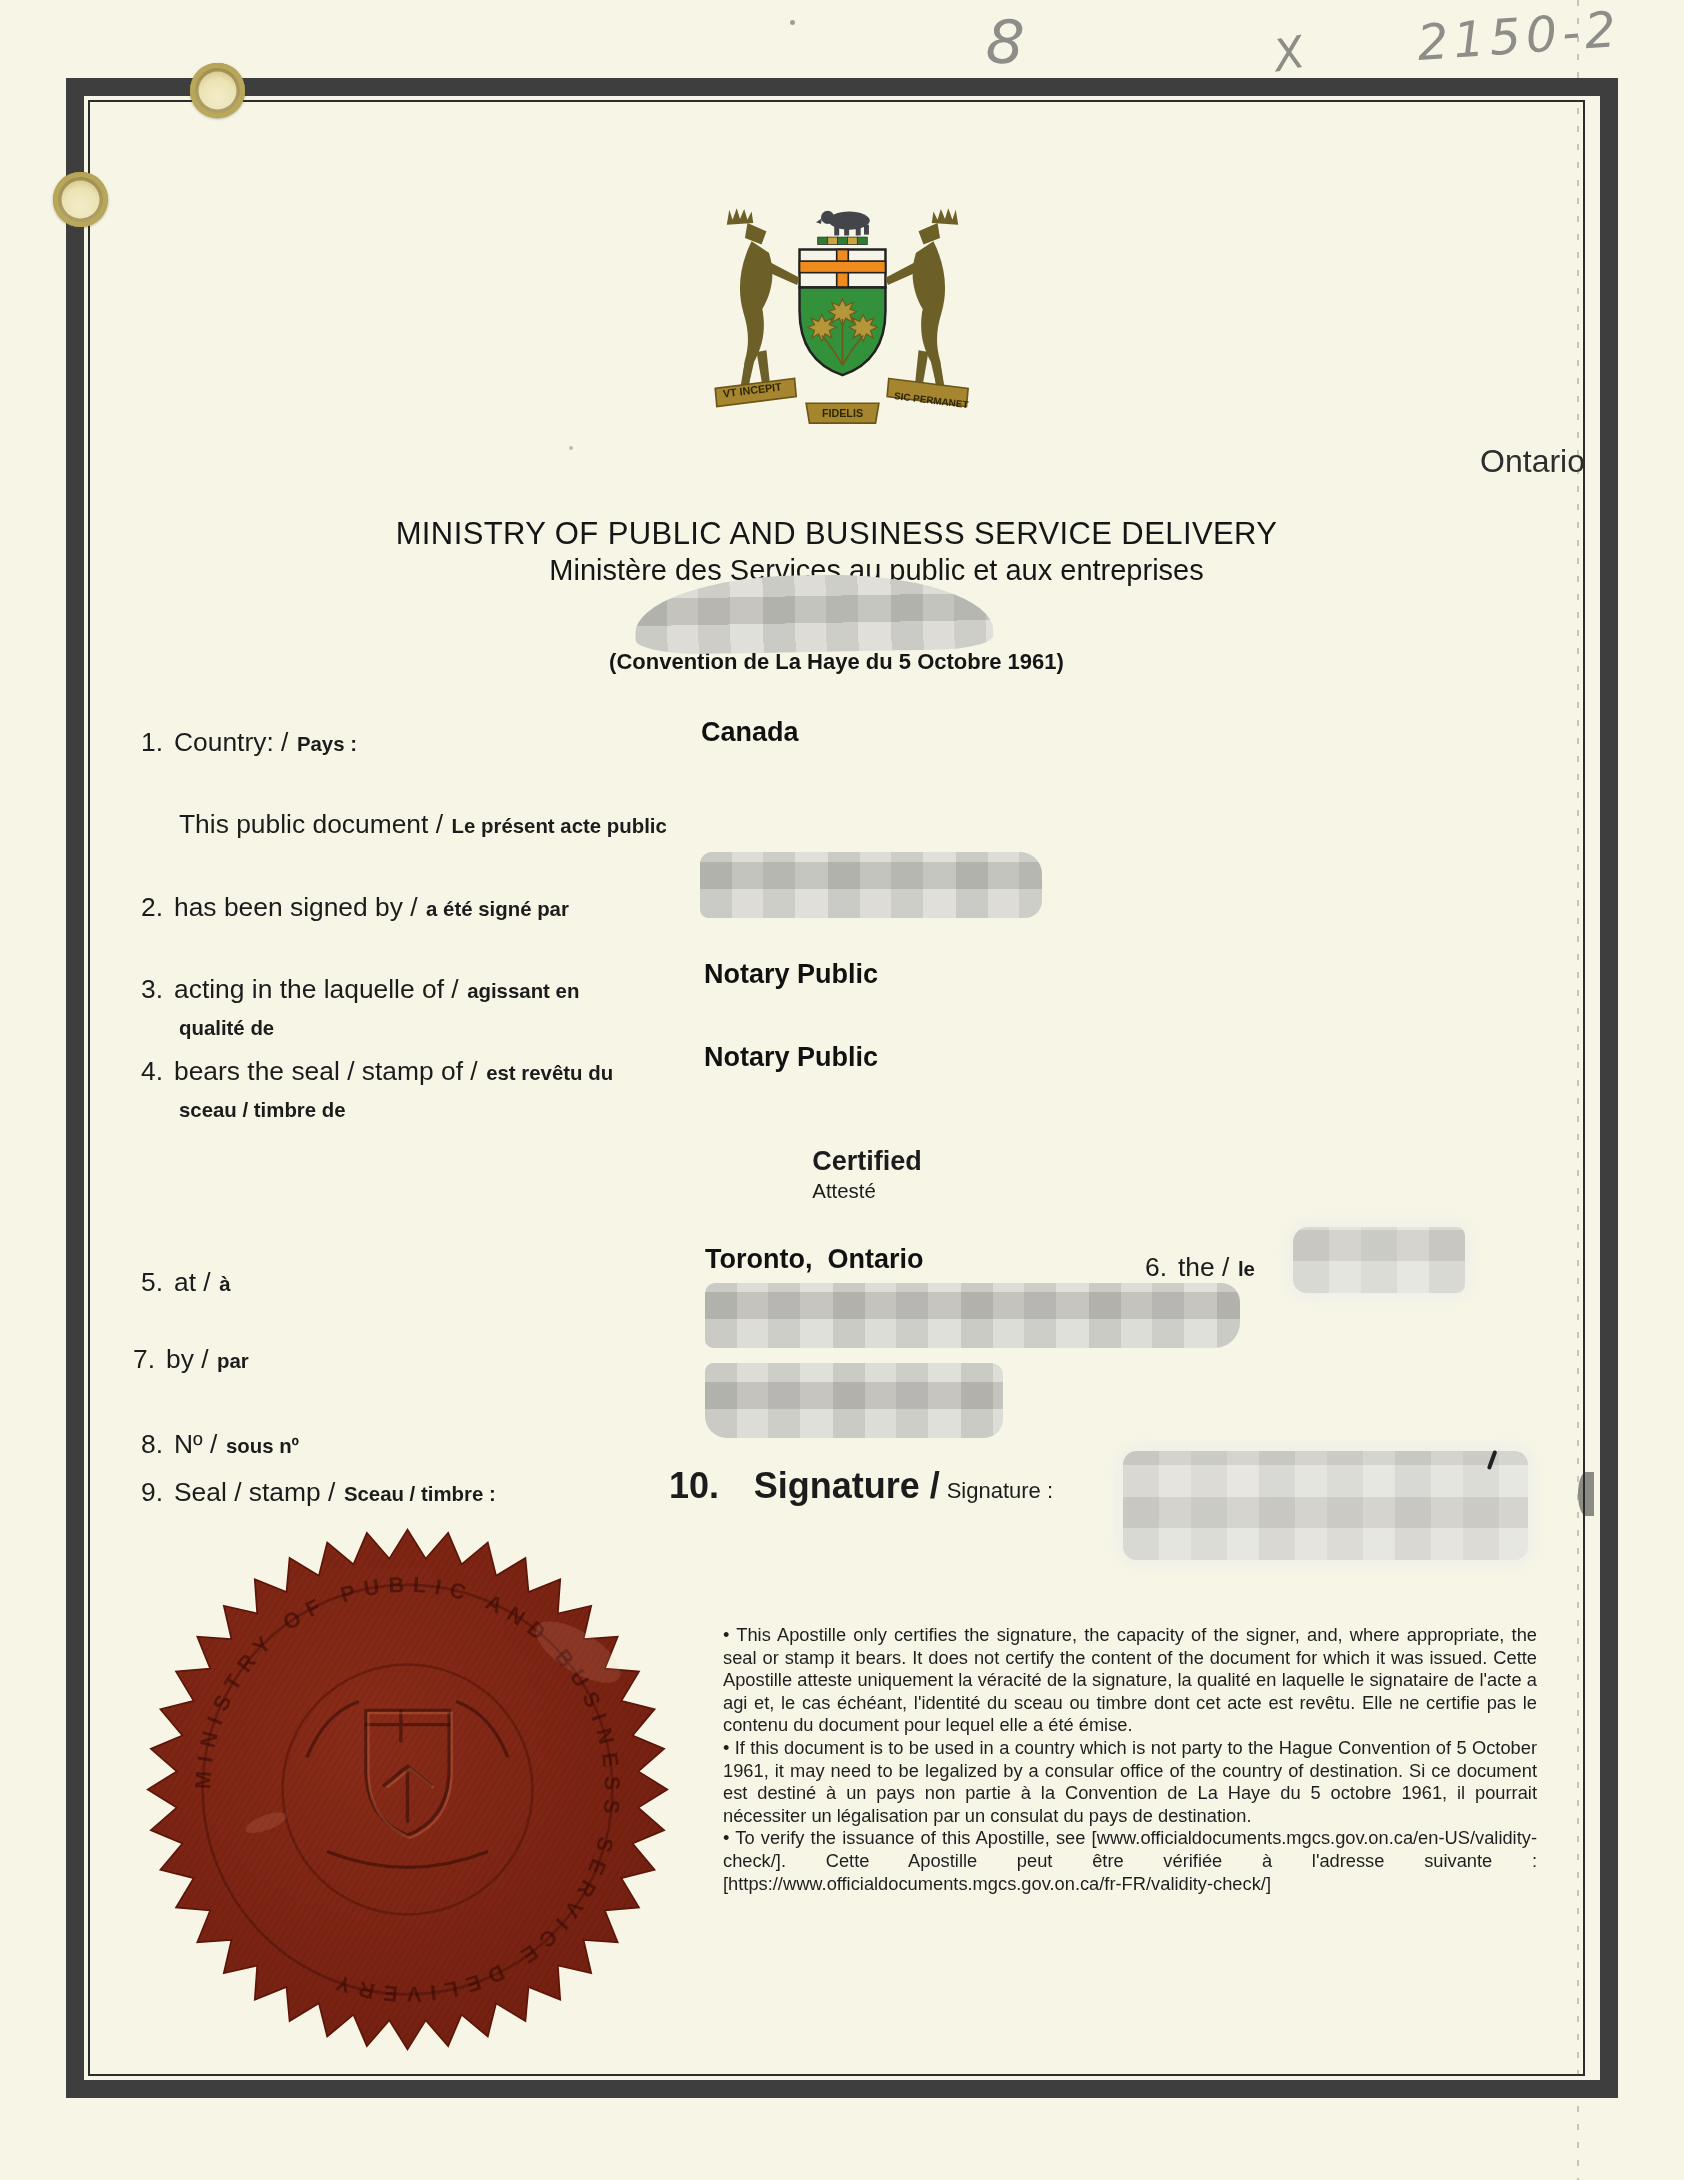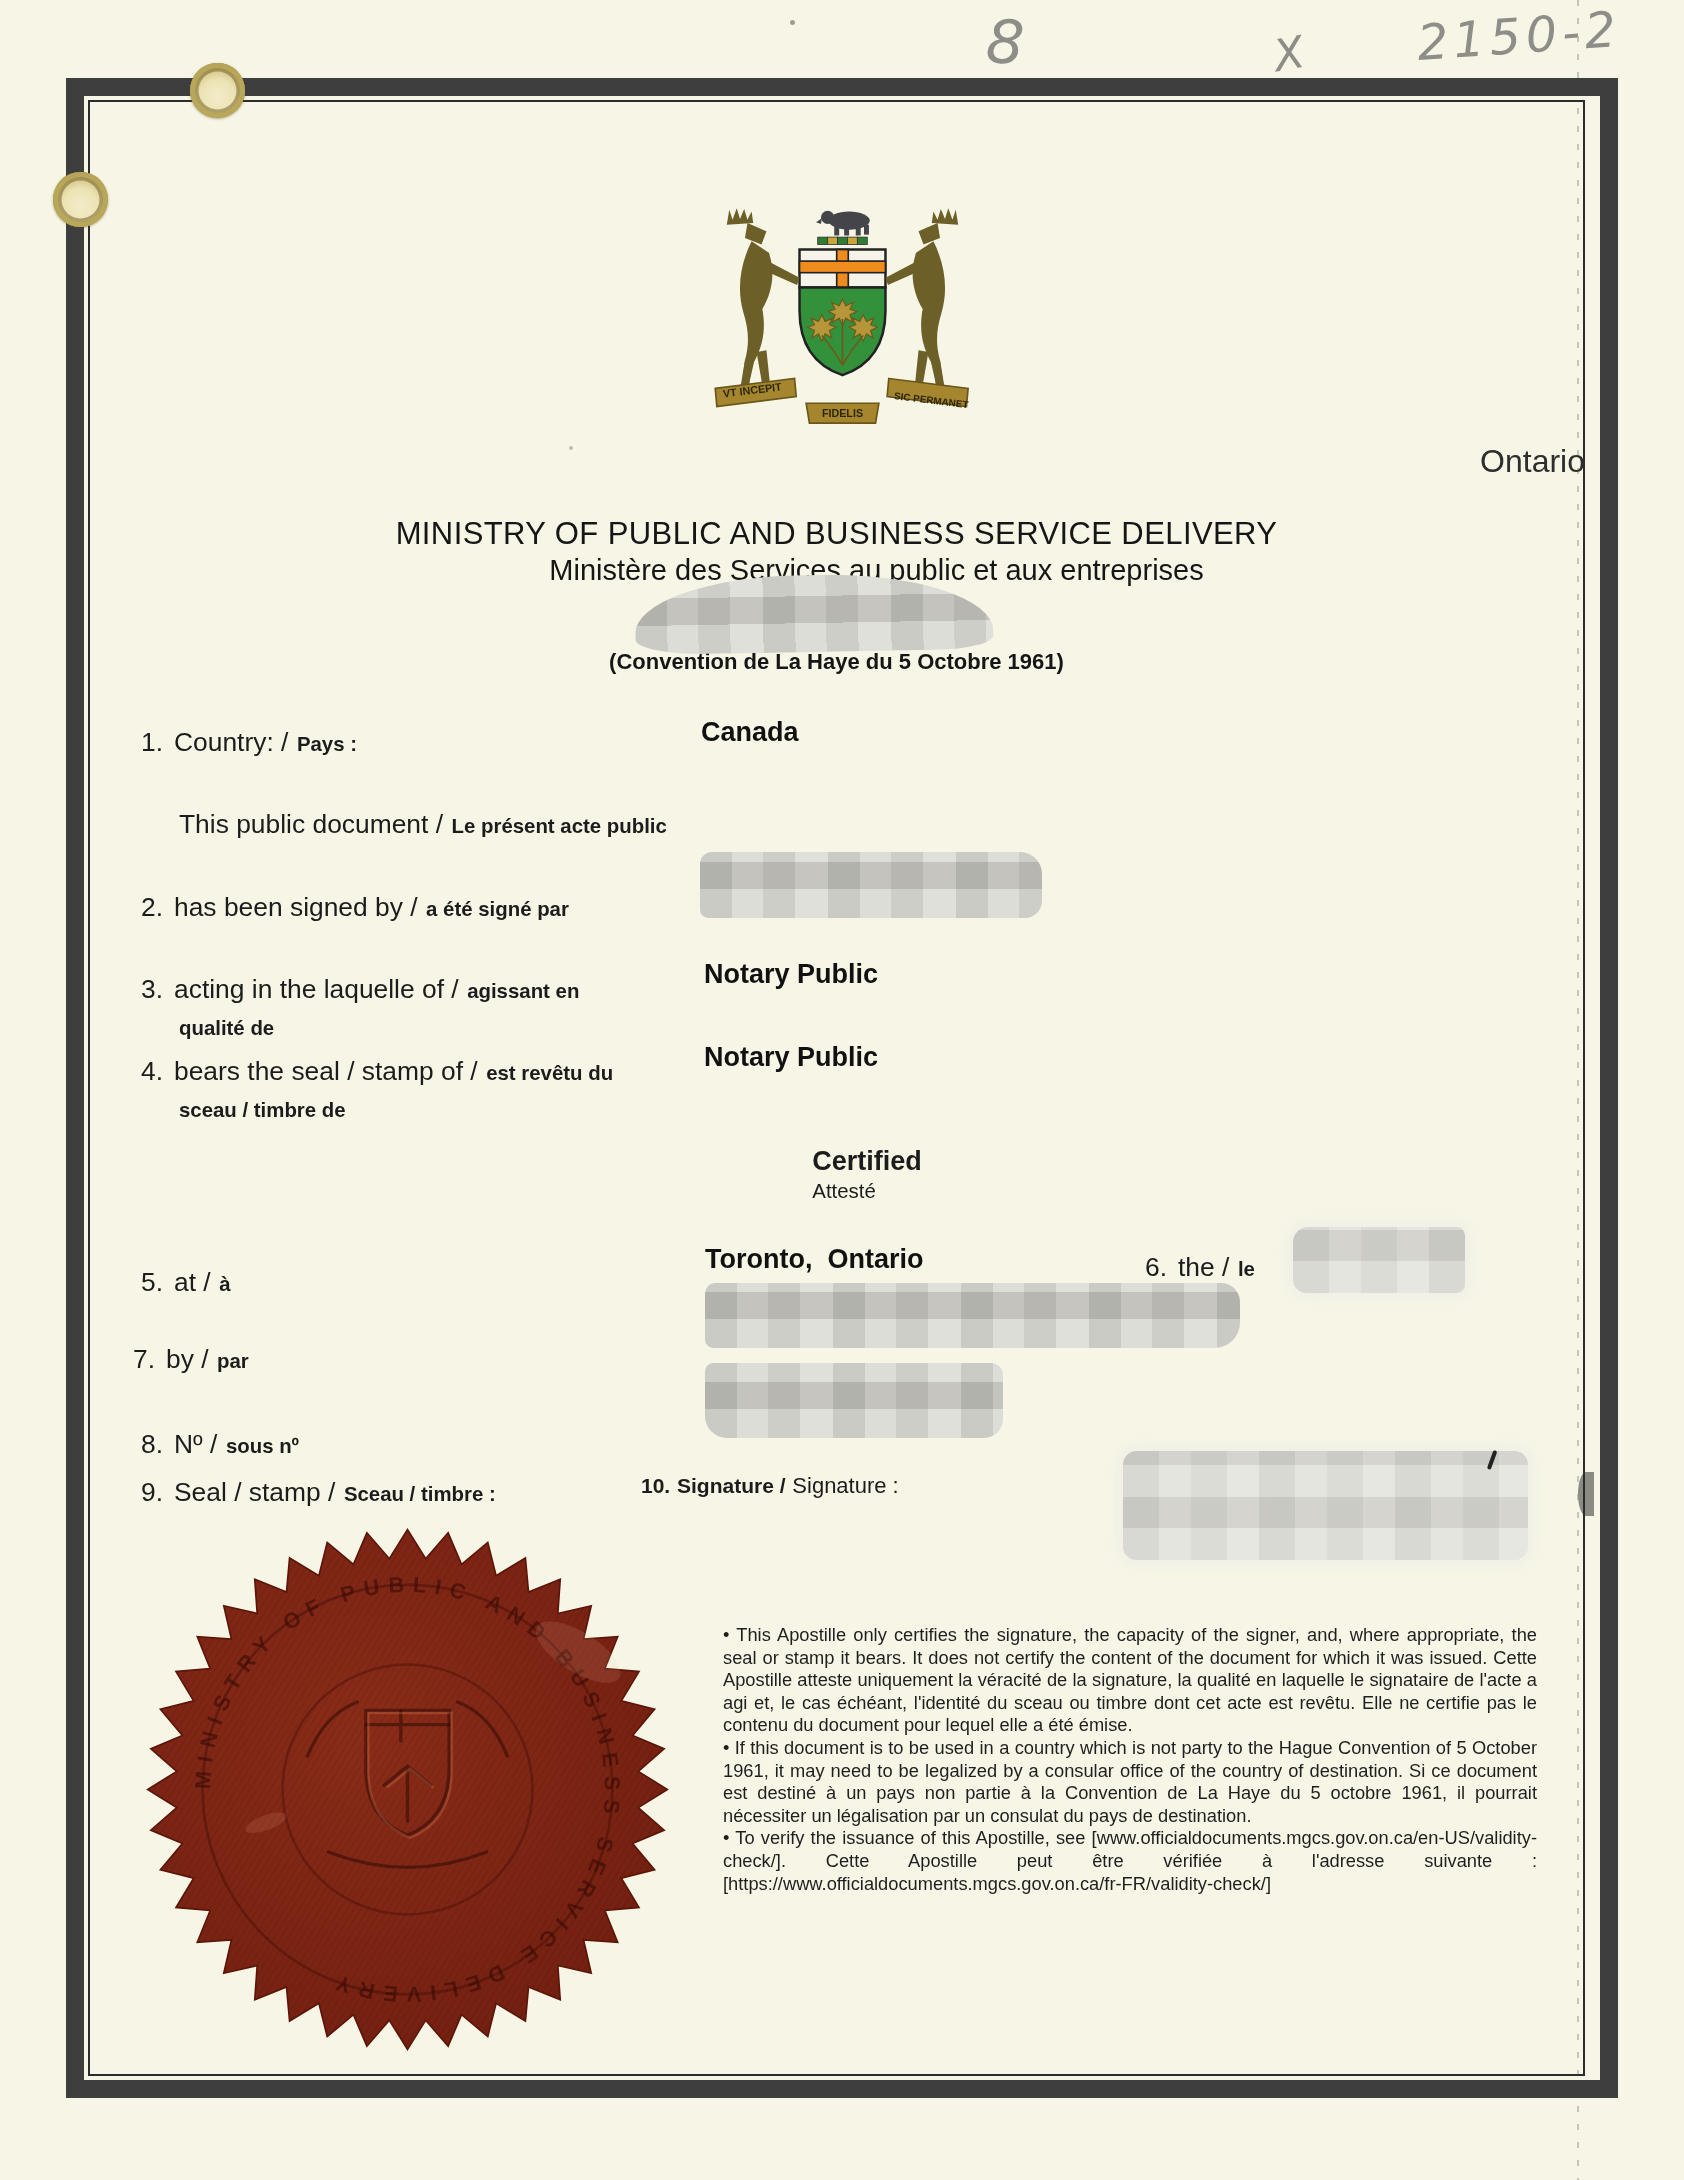--- a/index.html
+++ b/index.html
@@ -42,21 +42,21 @@
   .arms-caption{font-size:32px;color:#2e2e2e;}
   .cert-en{font-size:27px;font-weight:bold;margin-left:46px;}
   .cert-fr{font-size:20.4px;font-weight:normal;}
 
   
   .row{position:absolute;white-space:nowrap;line-height:31.5px;}
   .num{font-size:26.4px;margin-right:11px;}
   .en{font-size:26.4px;margin-right:8.5px;}
   .frb{font-size:20.4px;font-weight:bold;}
   .fr2{display:block;font-size:20.4px;font-weight:bold;margin-left:38px;margin-top:3.4px;}
-  .nb{font-weight:bold;font-size:21px;margin-right:6.8px;}
+  .nb{font-weight:bold;font-size:36px;margin-right:6.8px;margin-left:28px;}
   .fr-reg{font-size:22px;font-weight:normal;}
   .value{position:absolute;font-weight:bold;font-size:27px;white-space:pre;color:#111;}
 
   
   .redact{
     position:absolute;border-radius:8.5px;
     background:
       repeating-linear-gradient(90deg, rgba(120,120,116,.22) 0 32px, rgba(200,200,196,.18) 32px 63px, rgba(148,148,144,.26) 63px 95px, rgba(214,214,209,.15) 95px 128px),
       repeating-linear-gradient(0deg, rgba(236,236,231,.55) 0 29px, rgba(166,166,161,.40) 29px 56px),
       #d6d5cf;

